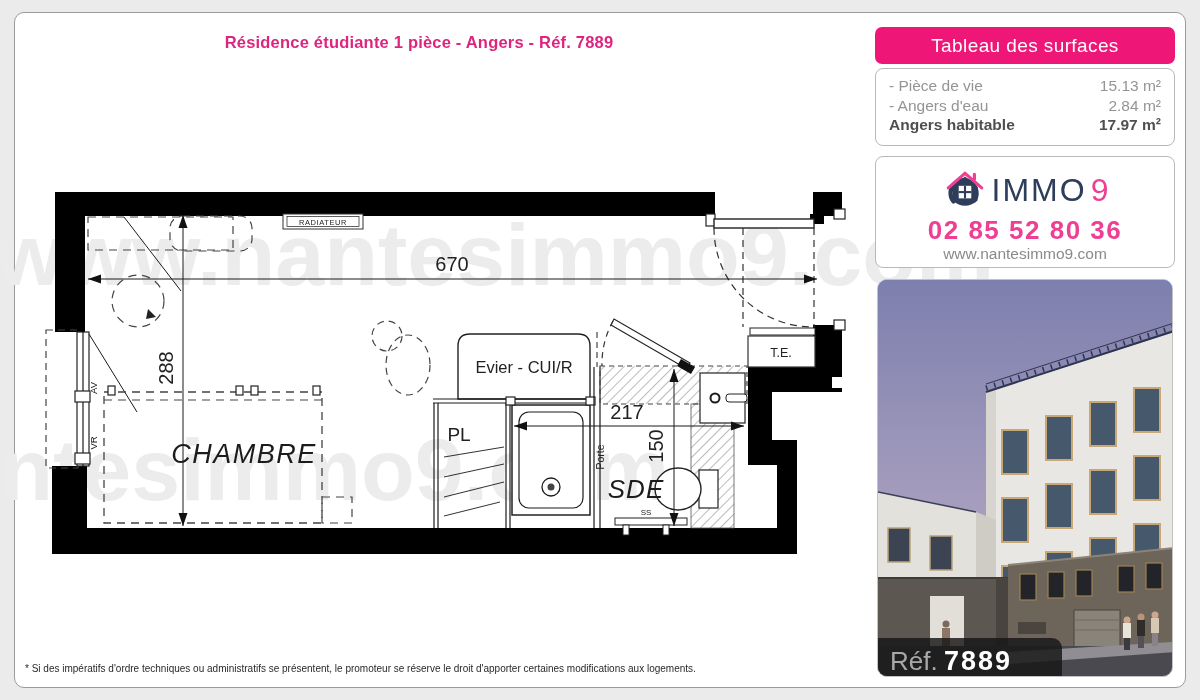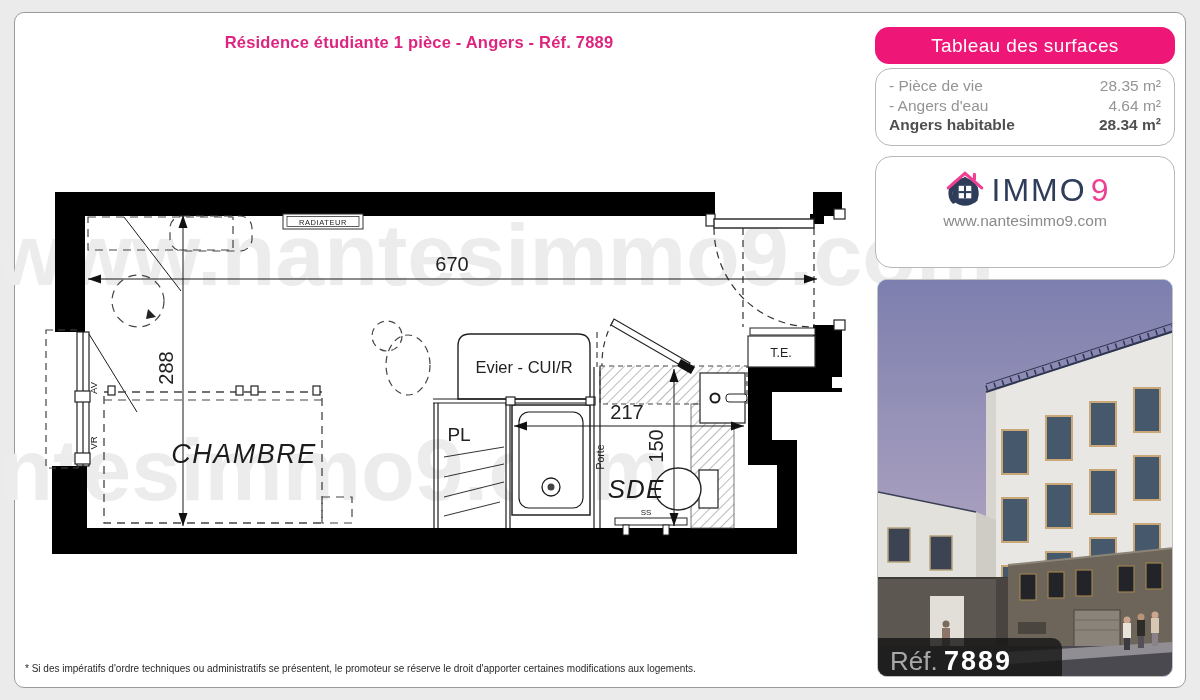--- a/index.html
+++ b/index.html
@@ -2,22 +2,22 @@
 <html style="--accent: #ee1677; --title_pink: #dd2580; --phone_pink: #ee3f93; --navy: #2e3d59; --page_bg: #ebebeb;"><head>
 <meta charset="utf-8">
 <style>
   :root{ --accent:#ee1677; --title_pink:#dd2580; --phone_pink:#ee3f93; --navy:#2e3d59; --page_bg:#ebebeb; }
   *{margin:0;padding:0;box-sizing:border-box;}
   html,body{width:1200px;height:700px;}
   body{background:var(--page_bg);font-family:"Liberation Sans",sans-serif;position:relative;overflow:hidden;}
   .card{position:absolute;left:14px;top:12px;width:1172px;height:676px;background:#ffffff;border:1px solid #9b9b9b;border-radius:10px;}
   .plan-title{position:absolute;left:49px;top:33px;width:740px;text-align:center;font-size:16.5px;font-weight:bold;color:var(--title_pink);letter-spacing:.2px;}
   .plan-svg{position:absolute;left:0;top:0;width:1200px;height:700px;pointer-events:none;}
-  .panel{position:absolute;background:#fff;border:1.5px solid #b8b8b8;border-radius:16px;}
-  .surf-header{position:absolute;left:875px;top:27px;width:300px;height:37px;background:var(--accent);border-radius:14px;color:#fff;font-size:19px;display:flex;align-items:center;justify-content:center;letter-spacing:.4px;}
+  .panel{position:absolute;background:#fff;border:1.5px solid #b8b8b8;border-radius:8px;}
+  .surf-header{position:absolute;left:875px;top:27px;width:300px;height:37px;background:var(--accent);border-radius:7px;color:#fff;font-size:19px;display:flex;align-items:center;justify-content:center;letter-spacing:.4px;}
   .surf-box{left:875px;top:68px;width:300px;height:78px;padding:7px 13px 0 13px;}
   .surf-row{display:flex;justify-content:space-between;font-size:15.5px;color:#949494;line-height:19.5px;}
   .surf-row.total{font-weight:bold;color:#4f4f4f;}
   .agency-box{left:875px;top:156px;width:300px;height:112px;text-align:center;}
   .logo-row{margin-top:12px;display:flex;align-items:center;justify-content:center;gap:4px;}
   .logo-text{font-size:32px;color:var(--navy);letter-spacing:2px;}
   .logo-digit{font-size:32px;color:var(--phone_pink);}
   .agency-phone{margin-top:5px;font-size:26px;font-weight:bold;color:var(--phone_pink);letter-spacing:1.5px;line-height:28px;}
   .agency-site{font-size:15.5px;color:#8a8a8a;margin-top:1px;}
   .photo-box{position:absolute;left:877px;top:279px;width:296px;height:398px;border:1px solid #c2c2c2;border-radius:10px;overflow:hidden;background:#3b82f6;}
@@ -204,45 +204,46 @@
     </g>
     <text x="781" y="357" font-size="12.5" fill="#222" stroke="none" text-anchor="middle">T.E.</text>
   </g>
 </svg>
 
 <div class="surf-header">Tableau des surfaces</div>
 
 <div class="panel surf-box">
   <div class="surf-row">
     <span>- Pièce de vie</span>
-    <span>28.35 m²</span>
+    <span>15.13 m²</span>
   </div>
   <div class="surf-row">
     <span>- Angers d'eau</span>
-    <span>4.64 m²</span>
+    <span>2.84 m²</span>
   </div>
   <div class="surf-row total">
     <span>Angers habitable</span>
-    <span>28.34 m²</span>
+    <span>17.97 m²</span>
   </div>
 </div>
 
 <div class="panel agency-box">
   <div class="logo-row">
     <svg width="46" height="42" viewBox="0 0 44 40">
       <path d="M 11,31 A 12.5 12.5 0 1 1 31,30" fill="none" style="stroke:var(--navy)" stroke-width="4" stroke-linecap="round"></path>
       <path d="M 10,17 L 22,7 L 34,17 L 34,30 Q 28,35 22,35 Q 16,35 10,30 Z" style="fill:var(--navy)" stroke="none"></path>
       <rect x="16" y="16" width="12" height="12" fill="#fff"></rect>
       <line x1="22" y1="16" x2="22" y2="28" style="stroke:var(--navy)" stroke-width="2"></line>
       <line x1="16" y1="22" x2="28" y2="22" style="stroke:var(--navy)" stroke-width="2"></line>
       <path d="M 6,18 L 22,4 L 38,18 M 31,10 L 31,5" fill="none" style="stroke:var(--phone_pink)" stroke-width="3" stroke-linecap="round"></path>
     </svg>
     <span class="logo-text">IMMO</span>
       <span class="logo-digit">9</span>
   </div>
+  <div class="agency-phone">02 85 52 80 36</div>
   <div class="agency-site">www.nantesimmo9.com</div>
 </div>
 
 <div class="photo-box">
   <svg width="296" height="398" viewBox="0 0 296 398">
     <defs>
       <linearGradient id="sky" x1="0" y1="0" x2="0" y2="1">
         <stop offset="0" stop-color="#7d7fae"></stop>
           <stop offset=".55" stop-color="#a49cbd"></stop>
           <stop offset="1" stop-color="#c3b7c6"></stop>

